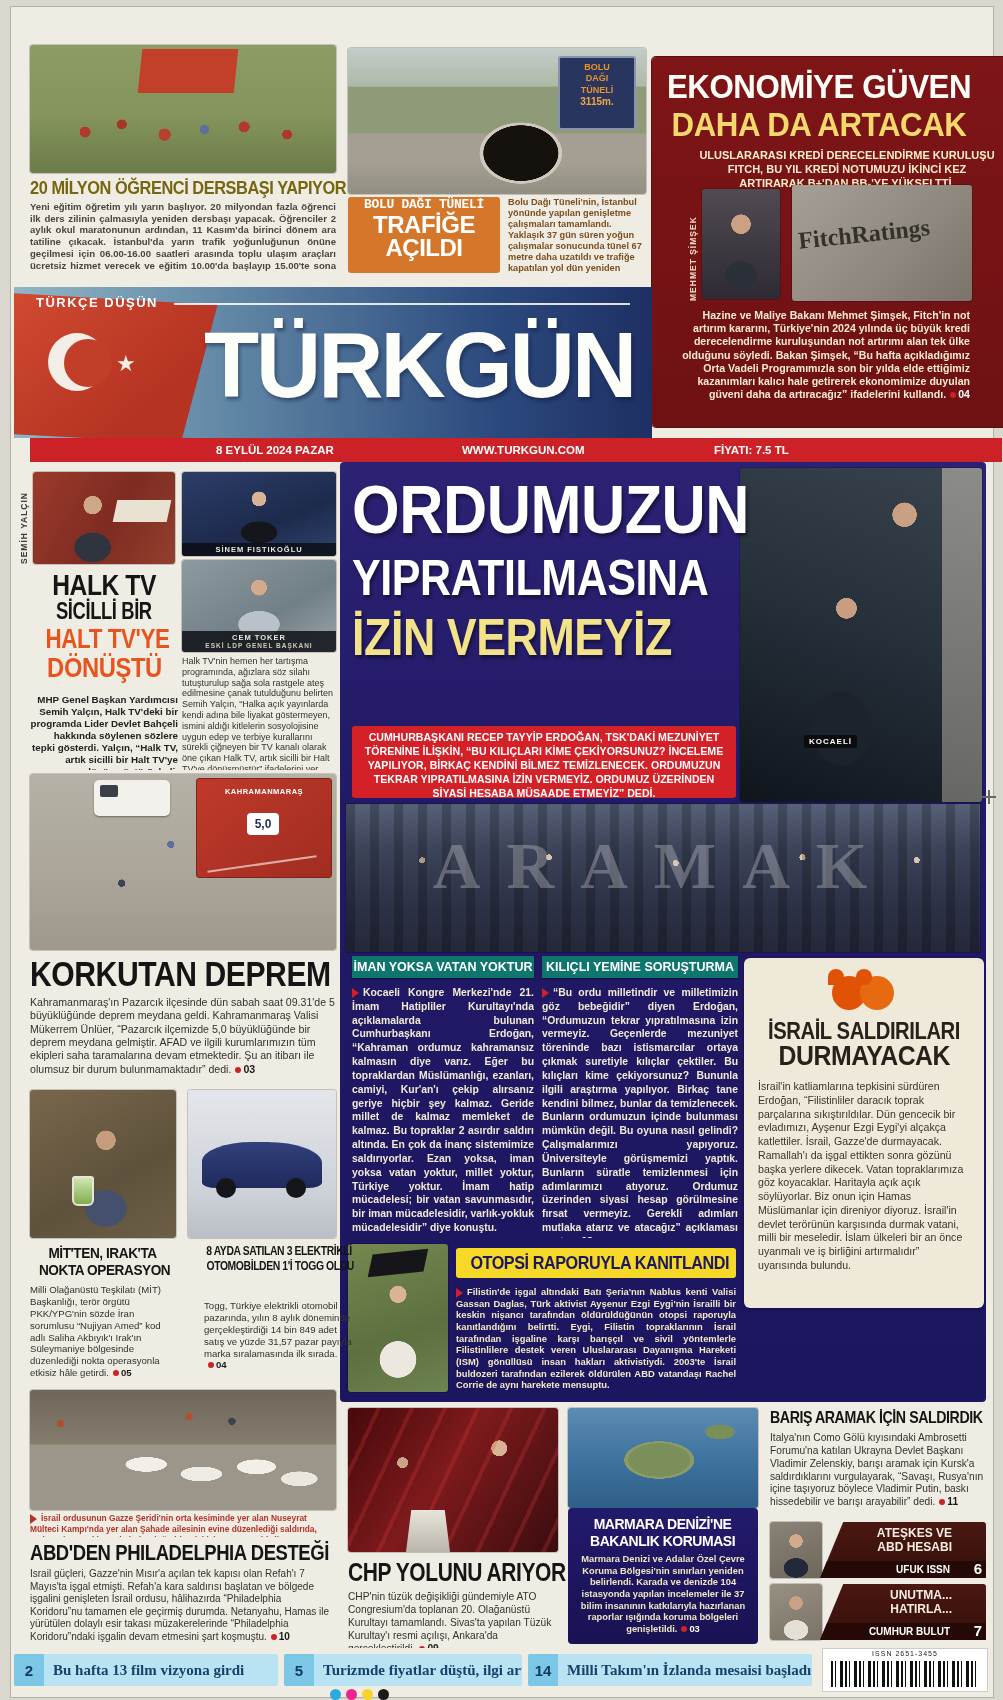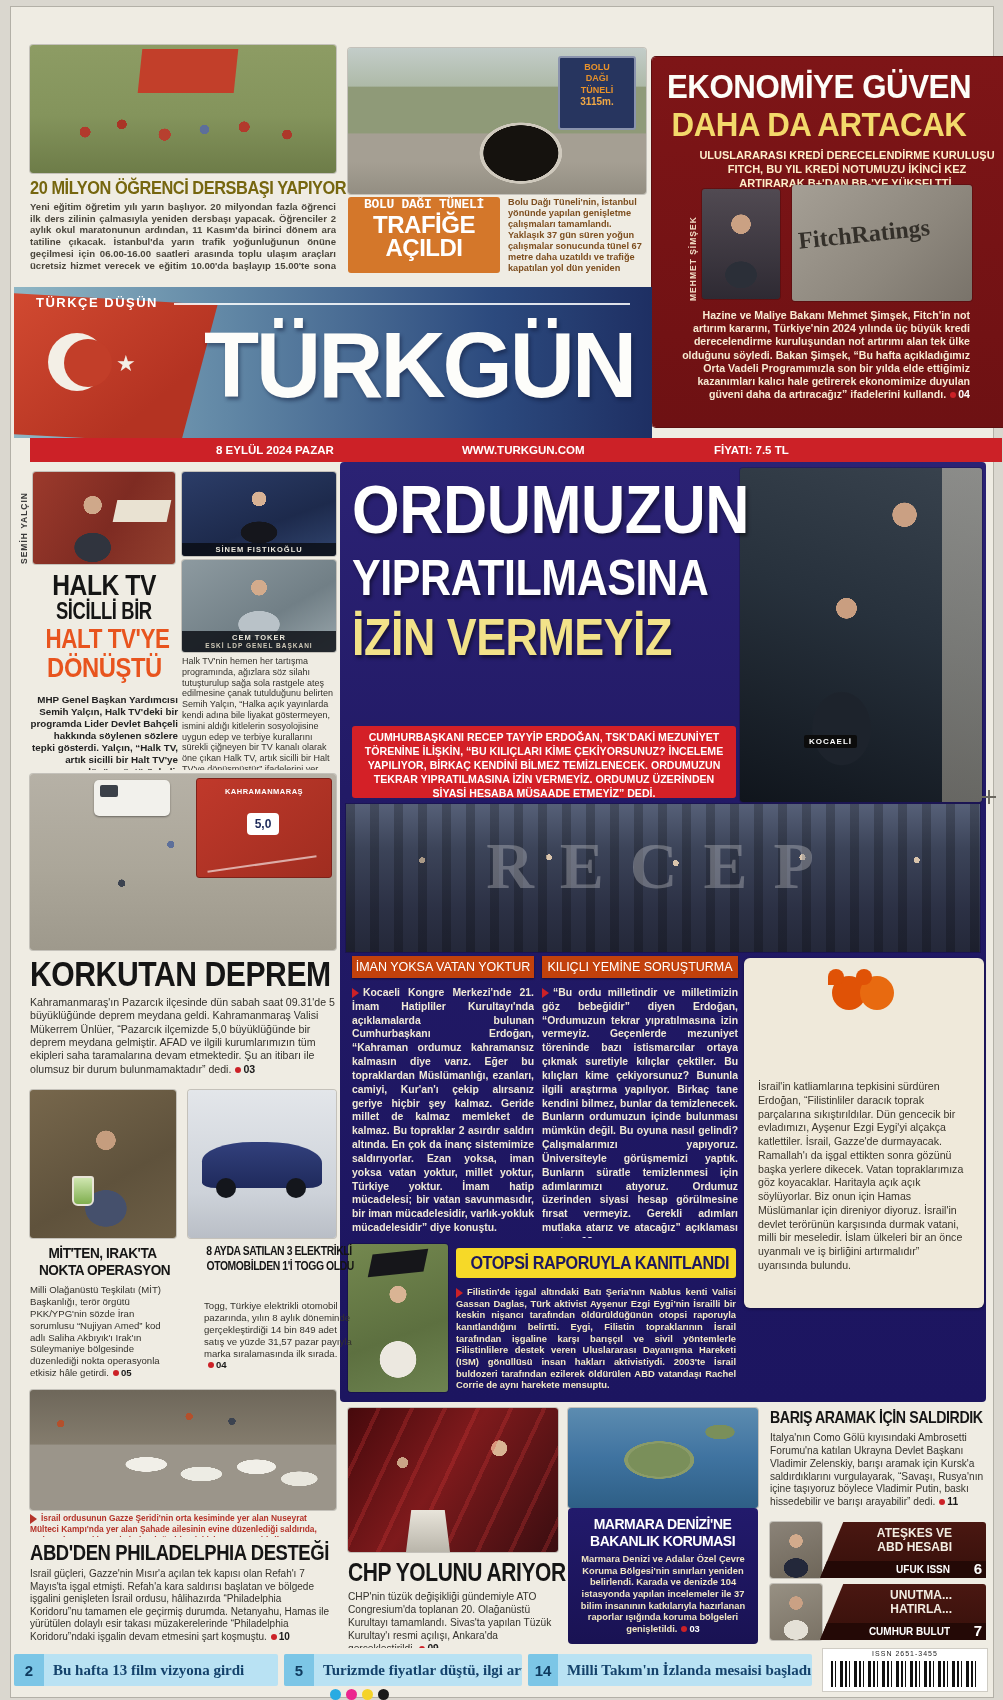--- a/index.html
+++ b/index.html
@@ -9,21 +9,21 @@
   .ph{position:absolute;overflow:hidden;border-radius:3px;box-shadow:0 0 0 1px rgba(0,0,0,.18);}
   .hl{font-weight:900;color:#151515;letter-spacing:-.5px;}
   .cond{display:inline-block;transform-origin:left center;}
   .condc{display:inline-block;transform-origin:center center;}
   .body{position:absolute;overflow:hidden;color:#34322c;font-size:10.5px;line-height:1.3;text-align:justify;}
   .pref{white-space:nowrap;font-weight:900;color:#1a1a1a;}
   .pref::before{content:"";display:inline-block;width:6px;height:6px;border-radius:50%;background:#cc2127;margin:0 2px 0 4px;}
   .arrow{display:inline-block;width:0;height:0;border-left:7px solid #cc2127;border-top:5px solid transparent;border-bottom:5px solid transparent;margin-right:4px;vertical-align:middle;}
   .vlabel{position:absolute;writing-mode:vertical-rl;transform:rotate(180deg);font-size:8.5px;font-weight:700;color:#3a3a3a;letter-spacing:1px;}
   .capbar{position:absolute;left:0;right:0;bottom:0;background:rgba(10,12,18,.82);color:#e9e6da;font-size:7.5px;font-weight:700;text-align:center;letter-spacing:1px;padding:2px 0;}
-  .rbanner{position:absolute;background:#c2410c;color:#fff;font-weight:400;text-align:center;box-shadow:0 1px 2px rgba(0,0,0,.4);}
+  .rbanner{position:absolute;background:#0f766e;color:#fff;font-weight:700;text-align:center;box-shadow:0 1px 2px rgba(0,0,0,.4);}
   .navytxt{position:absolute;overflow:hidden;color:#f1ead6;font-weight:700;font-size:10.5px;line-height:1.33;text-align:justify;}
   .navytxt .pref{color:#fff;}
   .qmark{position:absolute;width:64px;height:44px;}
   .qmark i{position:absolute;top:8px;width:34px;height:34px;border-radius:50%;background:#e05206;}
   .qmark i::before{content:"";position:absolute;left:-4px;top:-7px;width:16px;height:16px;border-radius:50% 50% 50% 0;background:#e05206;}
   .qmark i.q1{left:0;}
   .qmark i.q2{left:28px;background:#e86a10;}
   .tickseg{position:absolute;height:32px;background:#b9e2f3;display:flex;align-items:center;border-radius:2px;overflow:hidden;}
   .ticknum{width:30px;height:32px;background:#7cc6e6;color:#0e3a5e;font-weight:900;font-size:15px;display:flex;align-items:center;justify-content:center;flex:0 0 30px;}
   .ticktxt{font-family:"Liberation Serif",serif;font-weight:700;color:#14426b;font-size:15px;padding-left:9px;white-space:nowrap;}
@@ -168,38 +168,42 @@
   </div>
 
   <div class="ph" style="left:346px;top:804px;width:634px;height:148px;border-radius:0;background:
     repeating-linear-gradient(90deg,rgba(0,0,0,.22) 0 9px,transparent 9px 24px),
     radial-gradient(circle 5px at 12% 38%,#d9c4ac 0 60%,transparent 62%),
     radial-gradient(circle 5px at 32% 36%,#d9c4ac 0 60%,transparent 62%),
     radial-gradient(circle 5px at 52% 40%,#d9c4ac 0 60%,transparent 62%),
     radial-gradient(circle 5px at 72% 36%,#d9c4ac 0 60%,transparent 62%),
     radial-gradient(circle 5px at 90% 38%,#d9c4ac 0 60%,transparent 62%),
     linear-gradient(180deg,#566078 0%,#3c4459 30%,#2c3145 70%,#242839 100%);">
-    <div style="position:absolute;left:0;top:24px;width:100%;text-align:center;font-family:'Liberation Serif',serif;font-size:66px;font-weight:700;color:rgba(205,205,210,.35);letter-spacing:26px;">RECEP</div>
+    <div style="position:absolute;left:0;top:24px;width:100%;text-align:center;font-family:'Liberation Serif',serif;font-size:66px;font-weight:700;color:rgba(205,205,210,.35);letter-spacing:26px;">ARAMAK</div>
   </div>
 
   <div class="rbanner" style="left:352px;top:956px;width:182px;height:22px;font-size:12.5px;line-height:22px;"><span>İMAN YOKSA VATAN YOKTUR</span></div>
   <div class="rbanner" style="left:542px;top:956px;width:196px;height:22px;font-size:12.5px;line-height:22px;"><span>KILIÇLI YEMİNE SORUŞTURMA</span></div>
 
   <p class="navytxt" style="left:352px;top:986px;width:182px;height:252px;margin:0;font-size:10.4px;">
     <span class="arrow"></span><span>Kocaeli Kongre Merkezi'nde 21. İmam Hatipliler Kurultayı'nda açıklamalarda bulunan Cumhurbaşkanı Erdoğan, “Kahraman ordumuz kahramansız kalmasın diye varız. Eğer bu topraklardan Müslümanlığı, ezanları, camiyi, Kur'an'ı çekip alırsanız geriye hiçbir şey kalmaz. Geride millet de kalmaz memleket de kalmaz. Bu topraklar 2 asırdır saldırı altında. En çok da inanç sistemimize saldırıyorlar. Ezan yoksa, iman yoksa vatan yoktur, millet yoktur, Türkiye yoktur. İmam hatip mücadelesi; bir vatan savunmasıdır, bir iman mücadelesidir, varlık-yokluk mücadelesidir” diye konuştu.</span>
   </p>
   <p class="navytxt" style="left:542px;top:986px;width:196px;height:252px;margin:0;font-size:10.4px;">
     <span class="arrow"></span><span>“Bu ordu milletindir ve milletimizin göz bebeğidir” diyen Erdoğan, “Ordumuzun tekrar yıpratılmasına izin vermeyiz. Geçenlerde mezuniyet töreninde bazı istismarcılar ortaya çıkmak suretiyle kılıçlar çektiler. Bu kılıçları kime çekiyorsunuz? Bununla ilgili araştırma yapılıyor. Birkaç tane kendini bilmez, bunlar da temizlenecek. Bunların ordumuzun içinde bulunması mümkün değil. Bu oyuna nasıl gelindi? Çalışmalarımızı yapıyoruz. Üniversiteyle görüşmemizi yaptık. Bunların süratle temizlenmesi için adımlarımızı atıyoruz. Ordumuz üzerinden siyasi hesap görülmesine fırsat vermeyiz. Gerekli adımları mutlaka atarız ve atacağız” açıklaması yaptı.</span><span class="pref"><span>08</span></span>
   </p>
 
   <div class="abs" style="left:744px;top:958px;width:240px;height:350px;background:#efe9da;border-radius:6px;box-shadow:0 1px 3px rgba(0,0,0,.4);">
     <span class="qmark" style="left:88px;top:10px;">
         <i class="q1"></i>
         <i class="q2"></i>
       </span>
+    <div class="hl" style="position:absolute;left:0;top:62px;width:240px;text-align:center;line-height:1.02;color:#26211b;">
+      <div style="font-size:23px;"><span class="condc" style="display:inline-block;transform:scaleX(.88);white-space:nowrap;">İSRAİL SALDIRILARI</span></div>
+      <div style="font-size:27px;font-weight:700;"><span class="condc" style="display:inline-block;transform:scaleX(.92);white-space:nowrap;">DURMAYACAK</span></div>
+    </div>
     <p class="body" style="left:14px;top:122px;width:212px;height:216px;font-size:10.6px;line-height:1.3;color:#3a352c;margin:0;text-align:left;">
       <span>İsrail'in katliamlarına tepkisini sürdüren Erdoğan, “Filistinliler daracık toprak parçalarına sıkıştırıldılar. Dün gencecik bir evladımızı, Ayşenur Ezgi Eygi'yi alçakça katlettiler. İsrail, Gazze'de durmayacak. Ramallah'ı da işgal ettikten sonra gözünü başka yerlere dikecek. Vatan topraklarımıza göz koyacaklar. Haritayla açık açık söylüyorlar. Biz onun için Hamas Müslümanlar için direniyor diyoruz. İsrail'in devlet terörünün karşısında durmak vatani, milli bir meseledir. İslam ülkeleri bir an önce uyanmalı ve iş birliğini artırmalıdır” uyarısında bulundu.</span>
     </p>
   </div>
 
   <div class="ph" style="left:348px;top:1244px;width:100px;height:148px;background:
     radial-gradient(circle 14px at 50% 34%,#d9b494 0 60%,transparent 62%),
     radial-gradient(ellipse 30px 30px at 50% 78%,#ece8e0 0 60%,transparent 62%),
     linear-gradient(160deg,#74884f,#5d7040 60%,#6d8350);">
     <div style="position:absolute;left:22px;top:8px;width:56px;height:22px;background:#16161a;transform:rotate(-6deg) skewX(-18deg);"></div>

